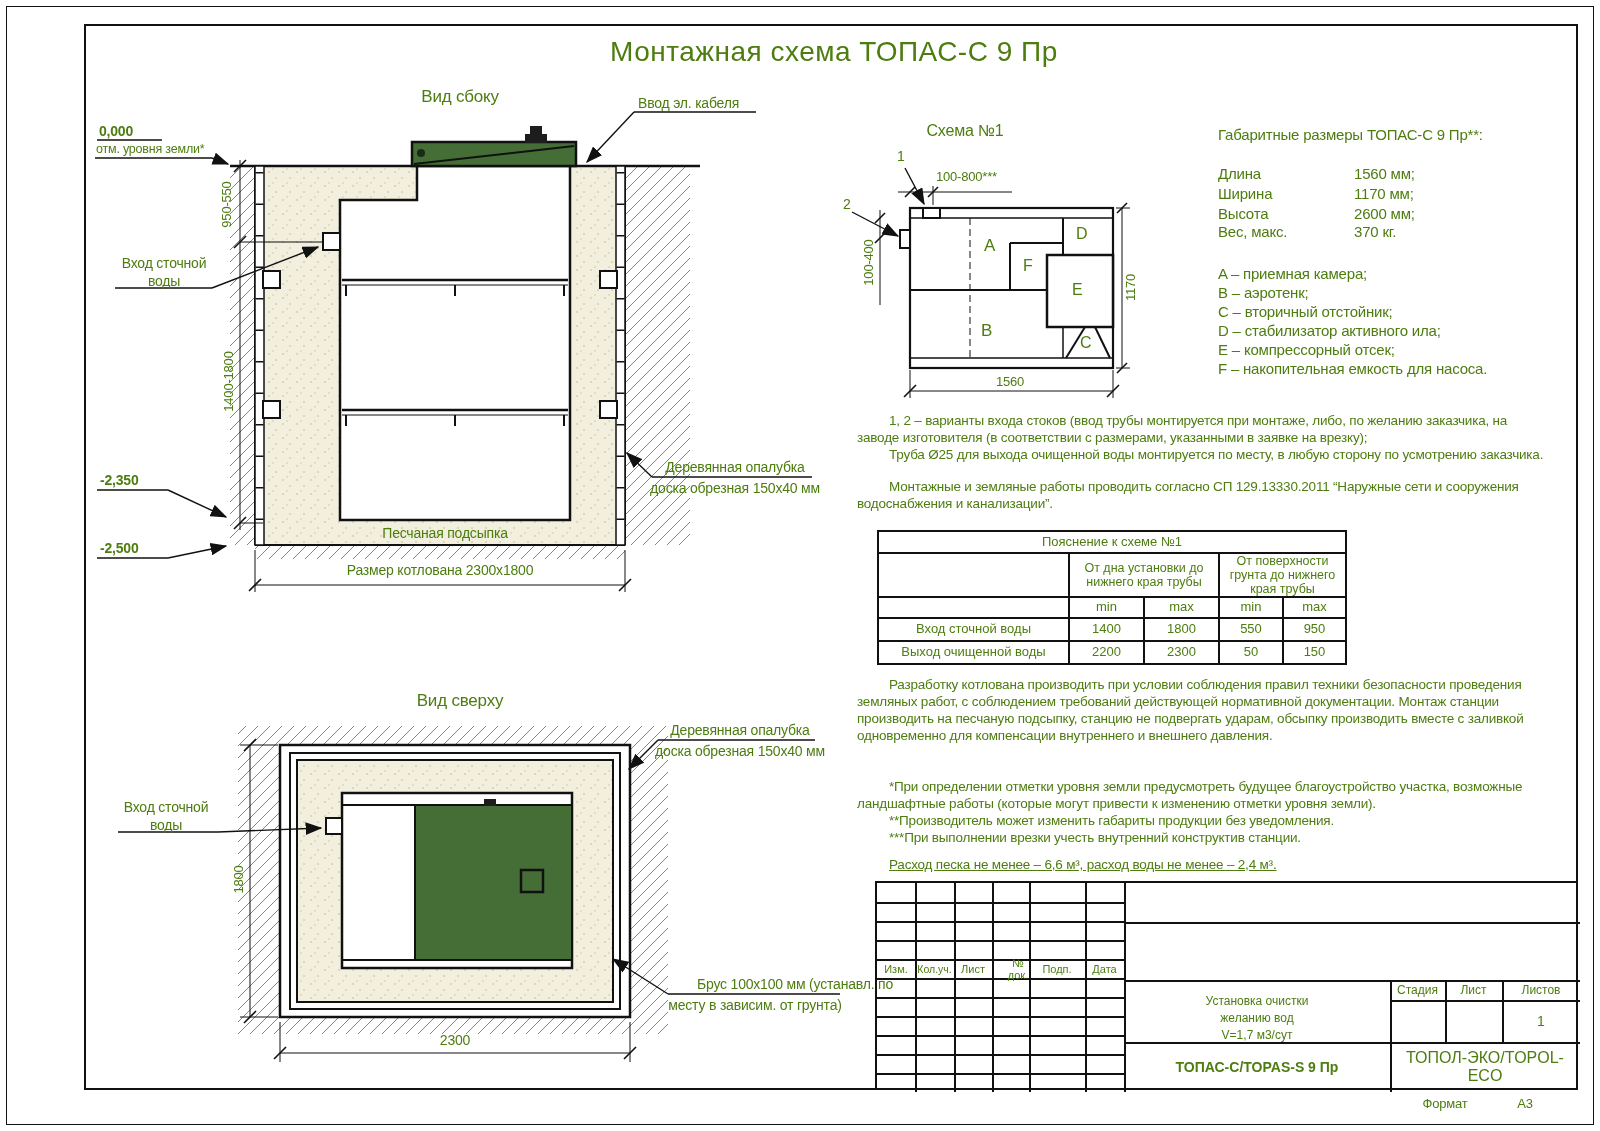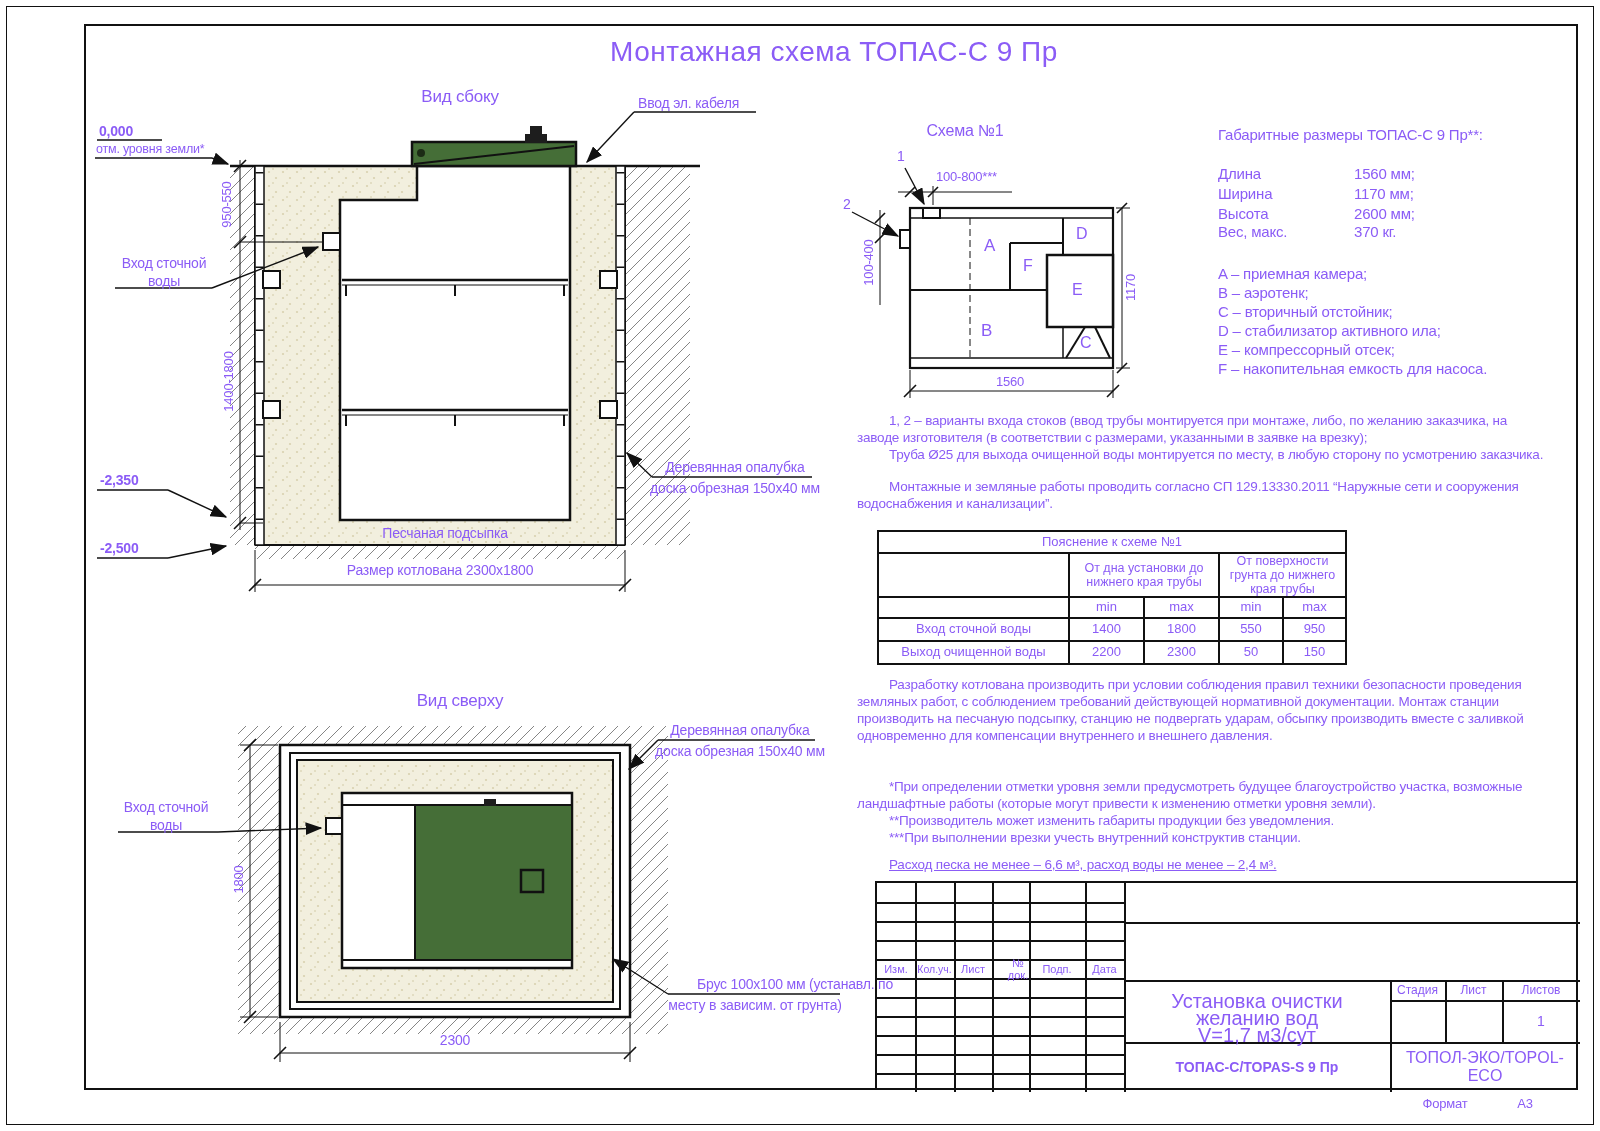--- a/index.html
+++ b/index.html
@@ -1,17 +1,17 @@
 <!DOCTYPE html>
 <html><head>
 <meta charset="utf-8">
 <style>
   html,body{margin:0;padding:0;background:#e8e8e8;}
   .sheet{position:relative;width:1600px;height:1131px;background:#ffffff;
-         font-family:"Liberation Sans",sans-serif;color:#8b5cf6;overflow:hidden;}
+         font-family:"Liberation Sans",sans-serif;color:#4d7c0f;overflow:hidden;}
   .sheet *{box-sizing:border-box;}
   .outer-border{position:absolute;left:6px;top:6px;right:6px;bottom:6px;border:1.5px solid #111;}
   .frame{position:absolute;left:84px;top:24px;width:1494px;height:1066px;border:2.5px solid #111;}
   svg.lines{position:absolute;left:0;top:0;}
   .t{position:absolute;white-space:nowrap;letter-spacing:-0.2px;}
   .c{text-align:center;}
   .rot{transform:rotate(-90deg);}
   .big-title{font-size:28px;letter-spacing:0.5px;}
   .h17{font-size:17px;}
   .h16{font-size:16px;}
@@ -372,21 +372,21 @@
     <div class="cell" style="left:208px;top:76px;width:39px;height:19px;font-size:11px;">Дата</div>
 
     <div class="h" style="top:39px;left:247px;width:456px;"></div>
     <div class="h" style="top:97px;left:247px;width:456px;"></div>
     <div class="h" style="top:159px;left:247px;width:456px;"></div>
     <div class="v" style="left:513px;top:97px;height:112px;"></div>
     <div class="v" style="left:568px;top:97px;height:62px;"></div>
     <div class="v" style="left:625px;top:97px;height:62px;"></div>
     <div class="h" style="top:117px;left:513px;width:190px;"></div>
 
-    <div class="cell" style="left:247px;top:97px;width:266px;height:76px;font-size:20px;line-height:17px;">
+    <div class="cell" style="left:247px;top:97px;width:266px;height:76px;font-size:12px;line-height:17px;">
       <div>
         <div>Установка очистки</div>
         <div>желанию вод</div>
         <div>V=1,7 м3/сут</div>
       </div>
     </div>
 
     <div class="cell" style="left:513px;top:97px;width:55px;height:20px;font-size:12px;">Стадия</div>
     <div class="cell" style="left:568px;top:97px;width:57px;height:20px;font-size:12px;">Лист</div>
     <div class="cell" style="left:625px;top:97px;width:78px;height:20px;font-size:12px;">Листов</div>

